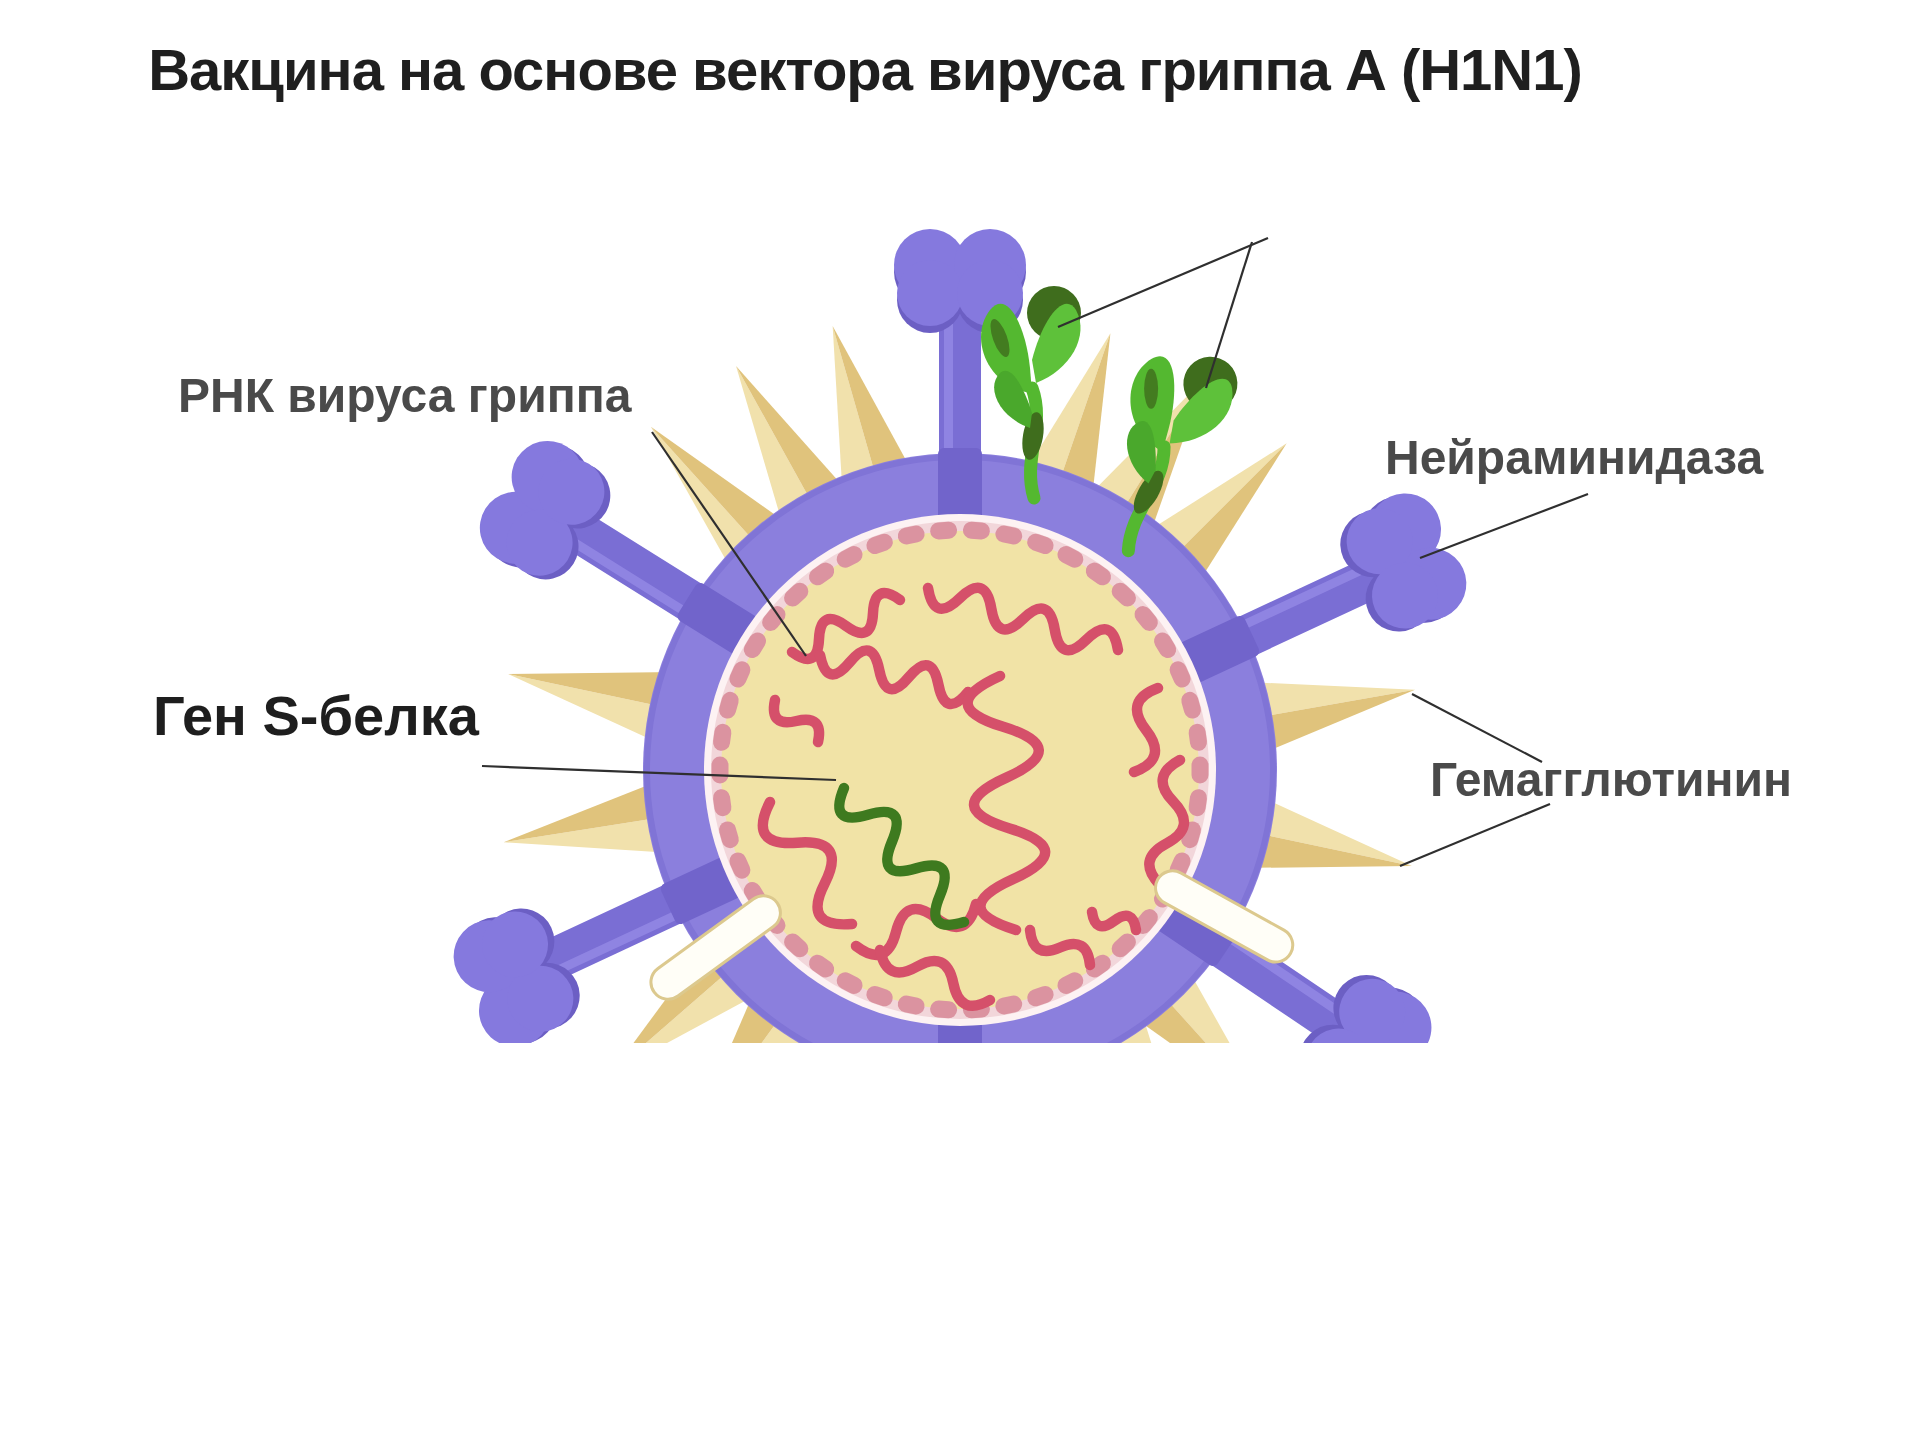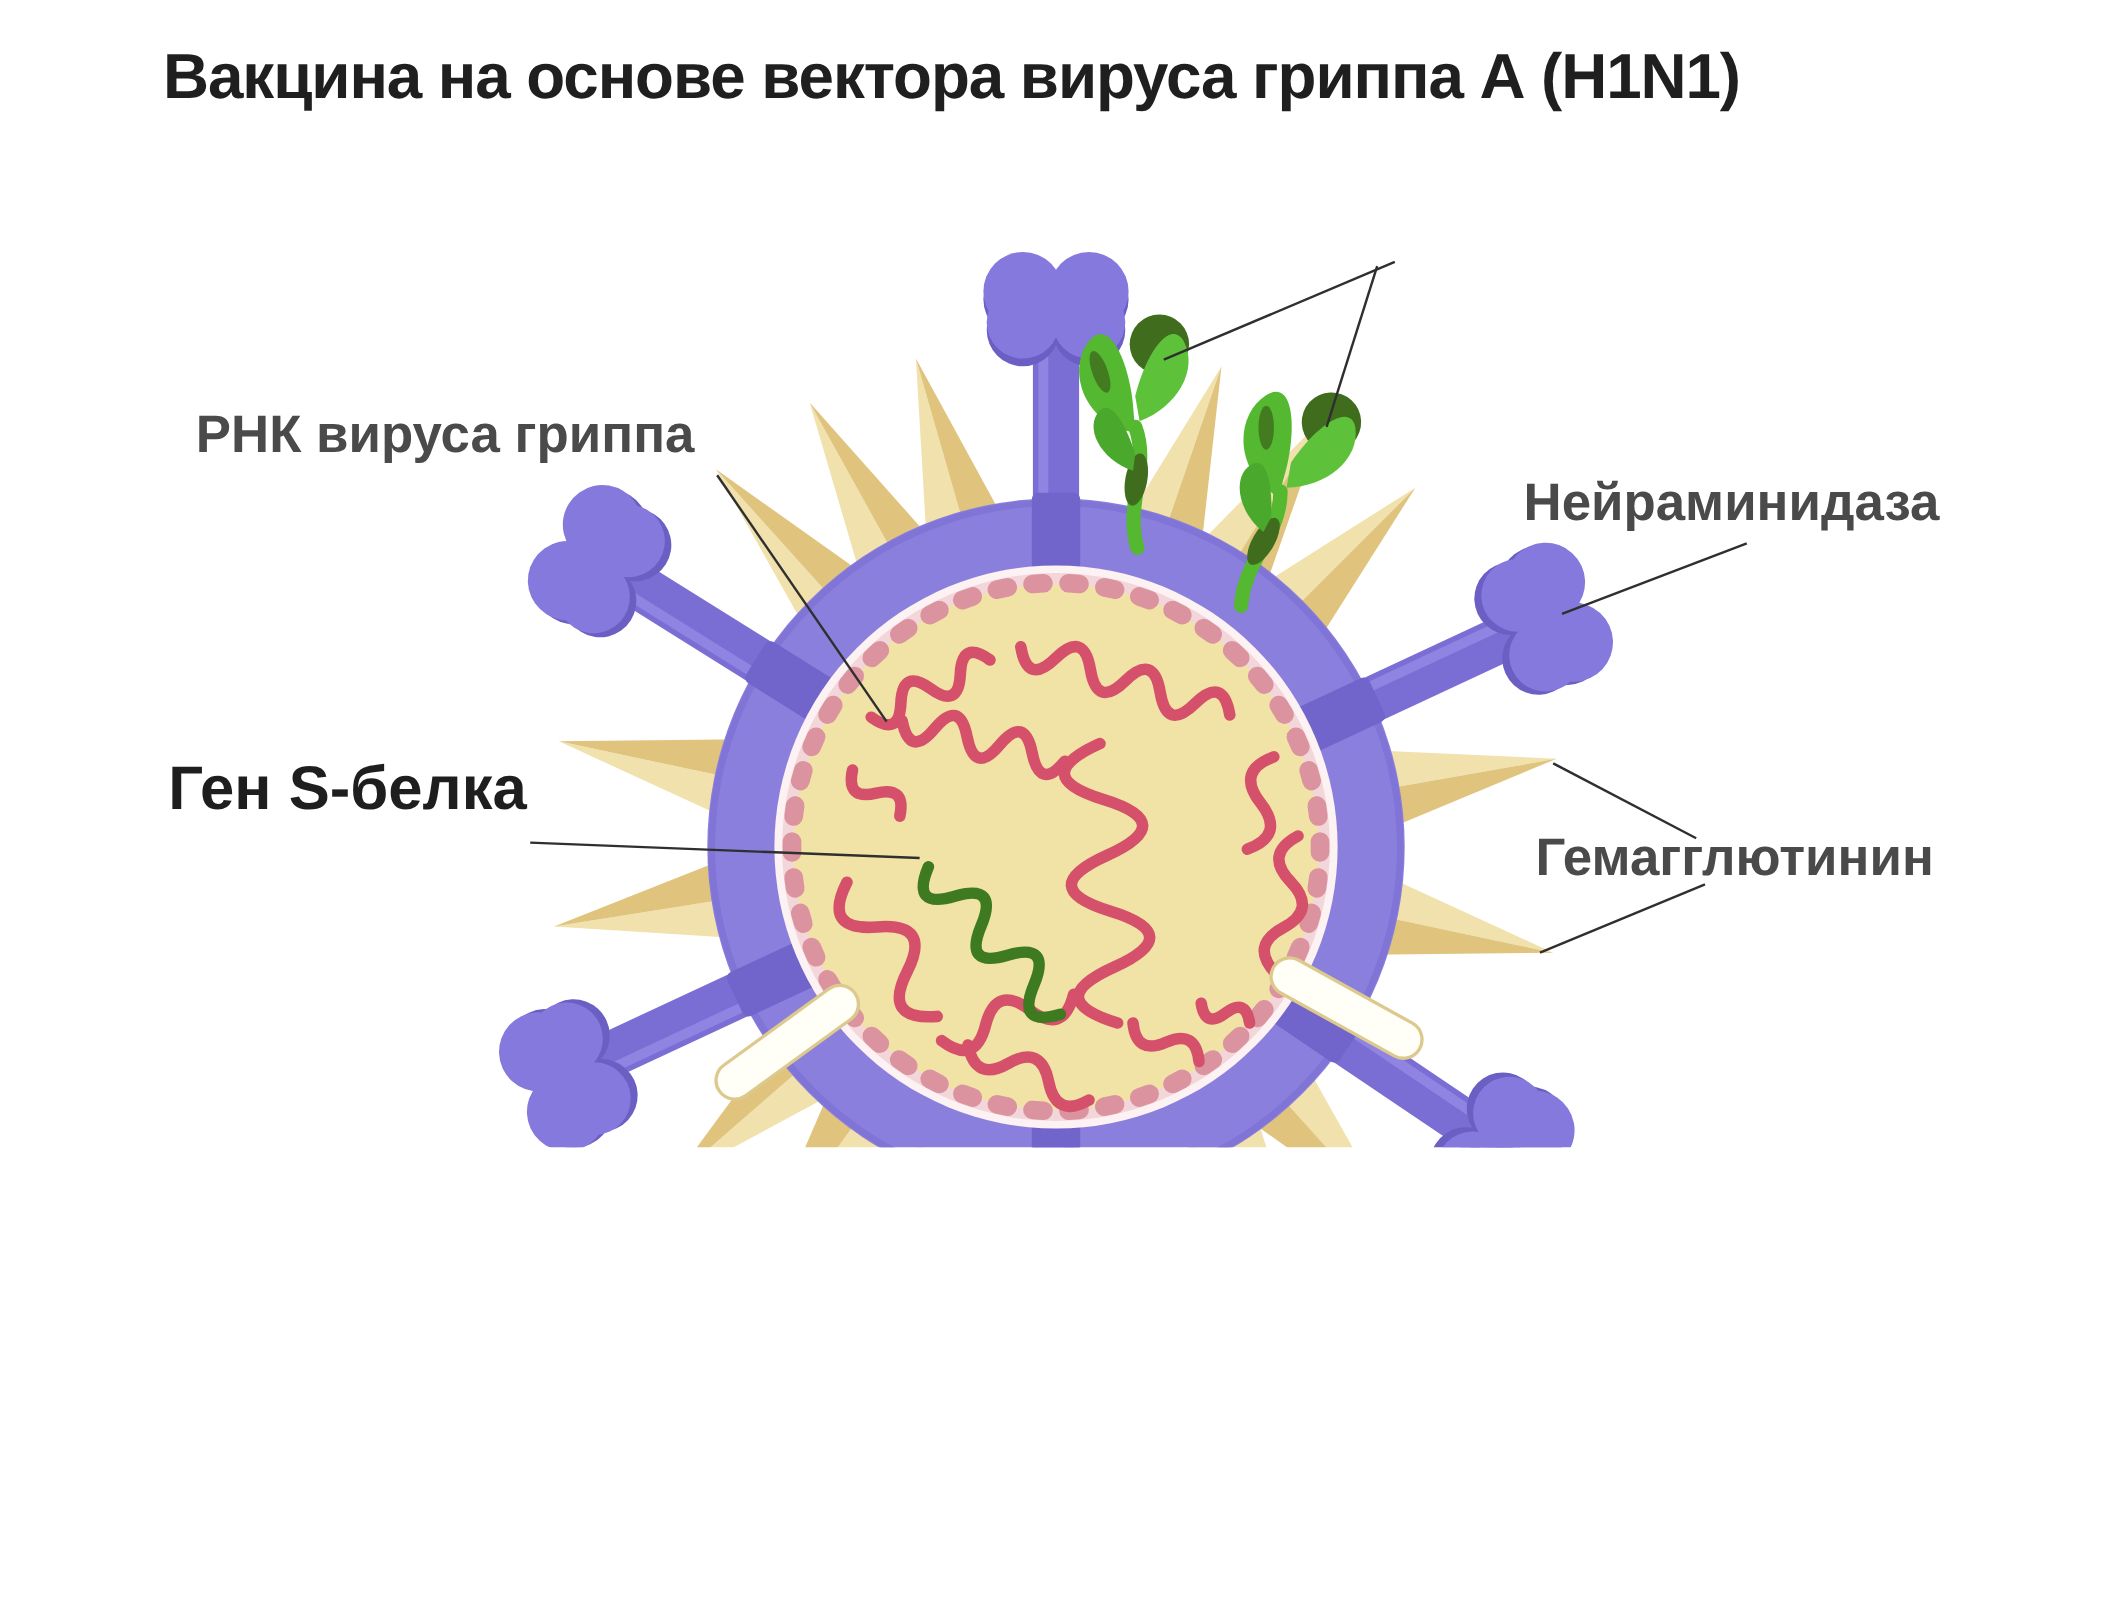--- a/index.html
+++ b/index.html
@@ -8,21 +8,21 @@
   svg{position:absolute;left:0;top:0;}
   .title{position:absolute;top:36px;left:0;width:1730px;text-align:center;
          font-size:58px;font-weight:800;letter-spacing:-1px;margin:0;white-space:nowrap;}
   .lbl{position:absolute;white-space:nowrap;}
   .lbl.gray{font-size:48px;font-weight:600;}
   .lbl.boldblk{font-size:56px;font-weight:800;}
   #lbl-s{left:1192px;top:188px;}
   #lbl-rna{left:178px;top:368px;}
   #lbl-na{left:1385px;top:430px;}
   #lbl-gene{left:130px;top:684px;line-height:64px;margin-left:23px;}
-  #lbl-ha{left:1396px;top:752px;}
+  #lbl-ha{left:1430px;top:752px;}
 </style>
 </head>
 <body style="background: rgb(255, 255, 255);">
 
 <div class="stage">
   <svg id="virus-svg" width="1920" height="1453" viewBox="0 0 1920 1453">
       <g>
         <g transform="rotate(80 960 770)">
           <polygon points="960,308 923,473 960,473" fill="#f1e1ac"></polygon>
           <polygon points="960,308 960,473 997,473" fill="#e0c37c"></polygon>

